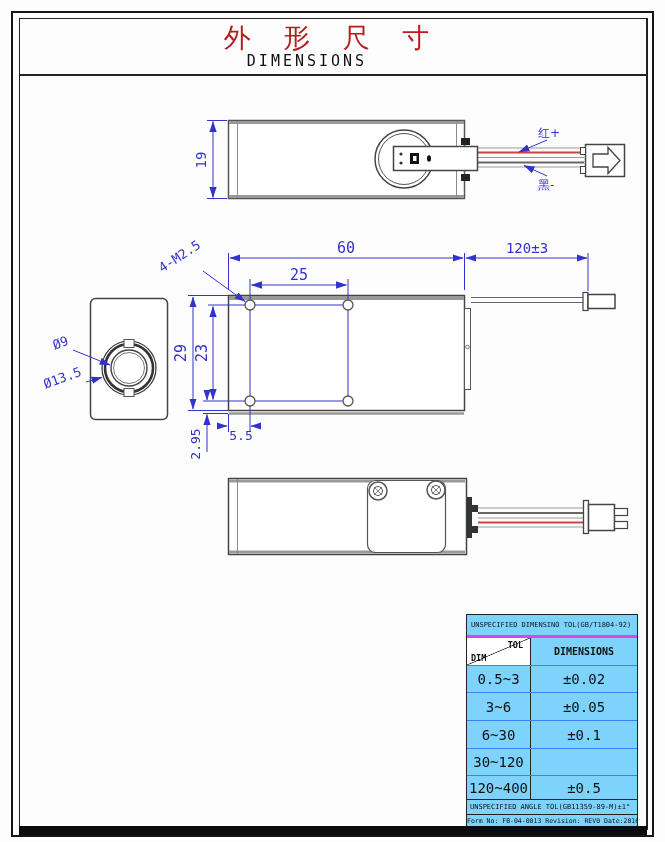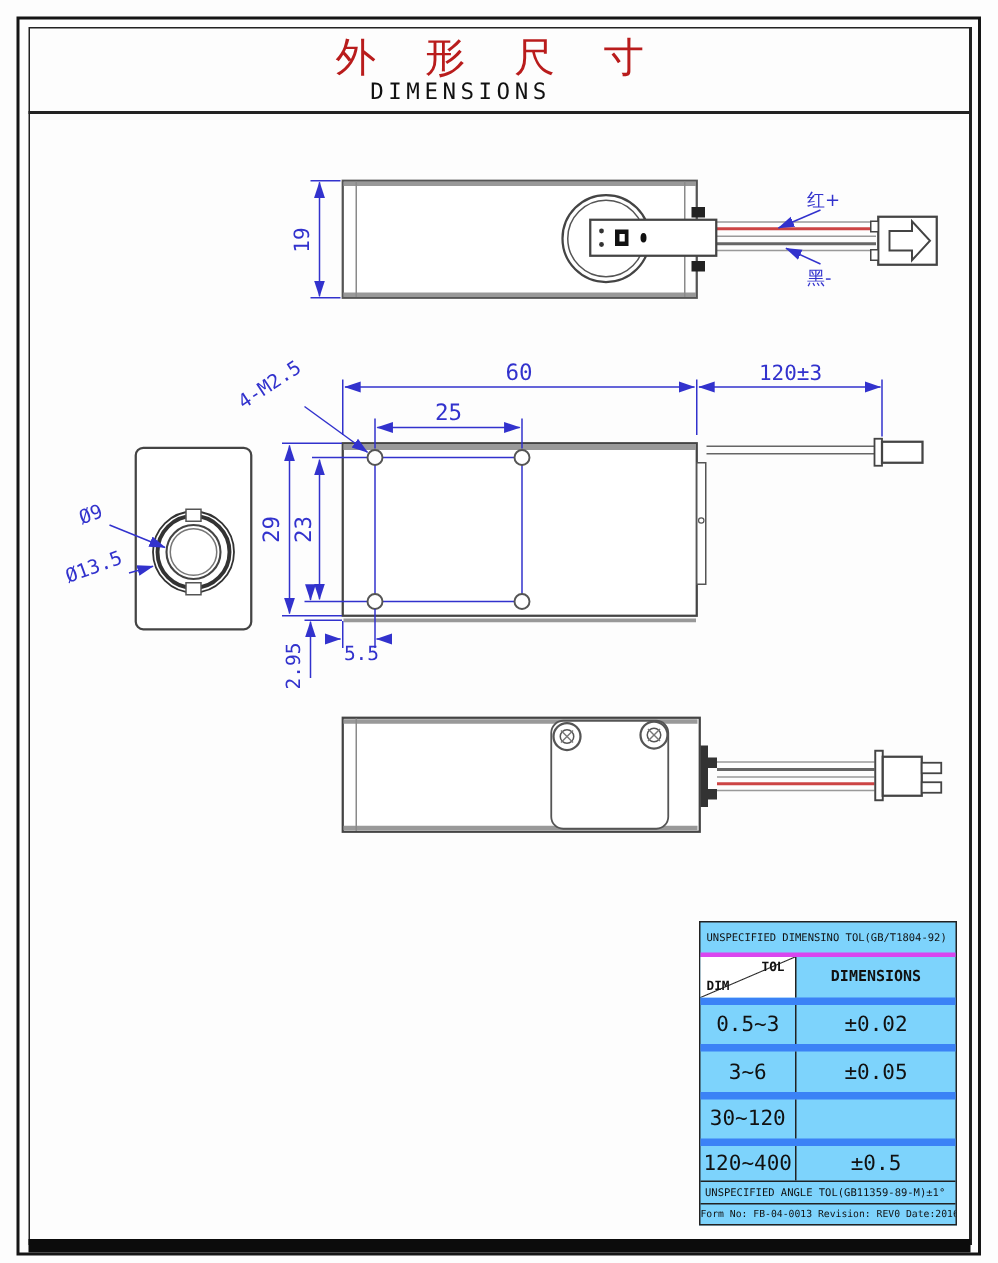--- a/index.html
+++ b/index.html
@@ -18,21 +18,21 @@
 
   
   .tol-table{position:absolute;left:466px;top:614px;width:172px;border:1.5px solid #222;background:#7dd3fc;box-sizing:border-box;}
   .tt-title{height:20px;line-height:20px;font-size:7px;padding-left:4px;white-space:nowrap;overflow:hidden;letter-spacing:0;}
   .tt-head{display:flex;border-top:3px solid #d946ef;height:27px;font-weight:bold;}
   .tt-c1{width:64px;border-right:1px solid #222;position:relative;box-sizing:border-box;flex:none;}
   .tt-head .tt-c1{background:linear-gradient(to bottom right,#fff calc(50% - 0.7px),#222 50%,#fff calc(50% + 0.7px));}
   .tt-tol{position:absolute;top:2px;right:7px;font-size:8.5px;}
   .tt-dim{position:absolute;bottom:2px;left:4px;font-size:8.5px;}
   .tt-c2{flex:1;display:flex;align-items:center;justify-content:center;font-size:10px;letter-spacing:0;}
-  .tt-row{display:flex;border-top:5px solid #3b82f6;}
+  .tt-row{display:flex;border-top:1px solid #3b82f6;}
   .tt-row .tt-c1{display:flex;align-items:center;justify-content:center;font-size:14px;}
   .tt-row .tt-c2{font-size:14px;}
   .tt-angle{border-top:1px solid #222;height:14px;line-height:14px;font-size:7px;padding-left:3px;white-space:nowrap;overflow:hidden;}
   .tt-footer{border-top:1px solid #222;height:13px;line-height:13px;font-size:6.5px;text-align:center;white-space:nowrap;overflow:hidden;}
   .bottom-bar{position:absolute;left:19px;top:826px;width:628px;height:9px;background:#0c0c0c;}
 </style>
 </head>
 <body>
 
 <div class="frame-outer"></div>
@@ -235,20 +235,24 @@
     <div class="tt-c2">DIMENSIONS</div>
   </div>
   <div class="tt-row" style="height:26px">
     <div class="tt-c1">0.5~3</div>
     <div class="tt-c2">±0.02</div>
   </div>
   <div class="tt-row" style="height:27px">
     <div class="tt-c1">3~6</div>
     <div class="tt-c2">±0.05</div>
   </div>
+  <div class="tt-row" style="height:27px">
+    <div class="tt-c1">6~30</div>
+    <div class="tt-c2">±0.1</div>
+  </div>
   <div class="tt-row" style="height:26px">
     <div class="tt-c1">30~120</div>
   </div>
   <div class="tt-row" style="height:23px">
     <div class="tt-c1">120~400</div>
     <div class="tt-c2">±0.5</div>
   </div>
   <div class="tt-angle">UNSPECIFIED ANGLE TOL(GB11359-89-M)±1°</div>
   <div class="tt-footer">Form No: FB-04-0013 Revision: REV0 Date:2016-4-11</div>
 </div>

